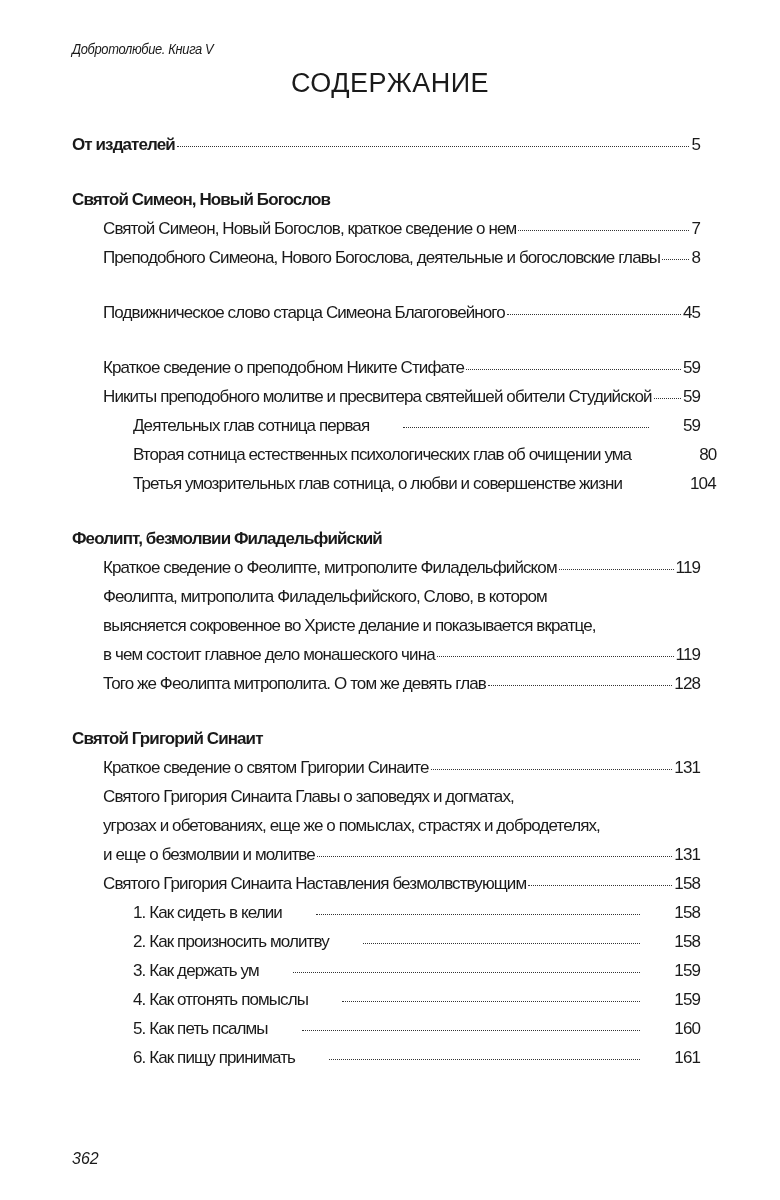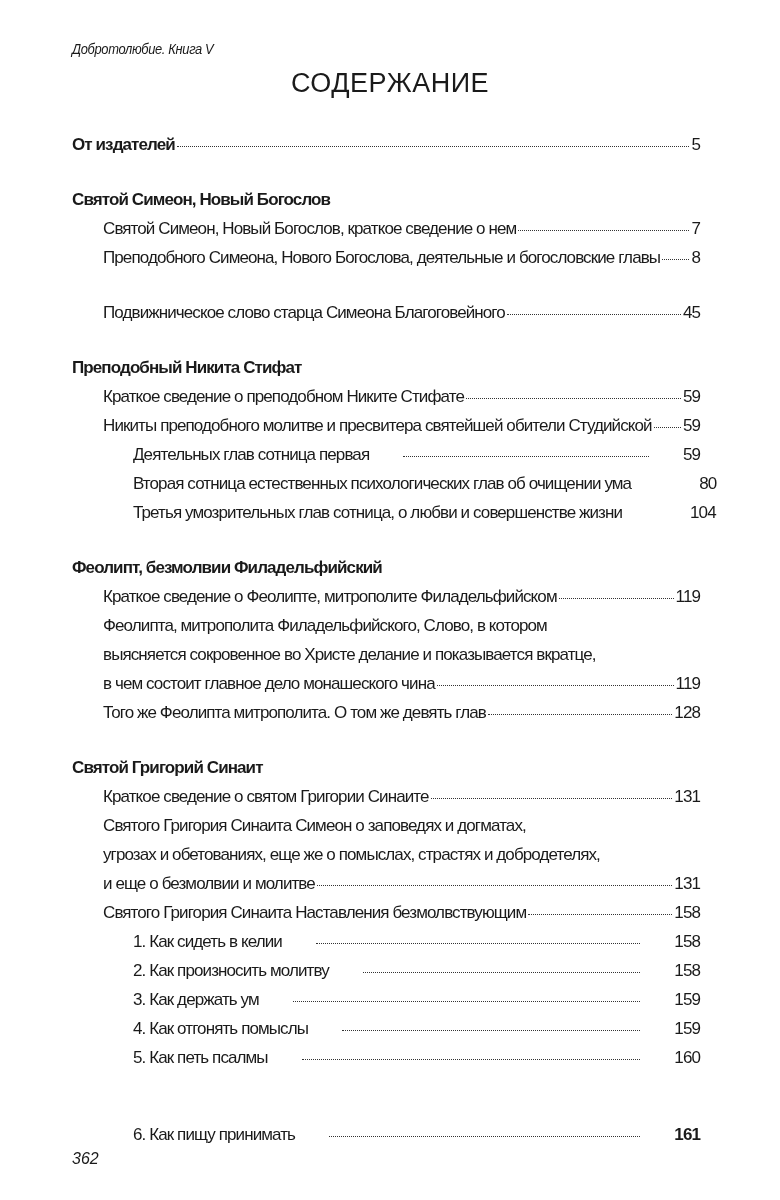--- a/index.html
+++ b/index.html
@@ -72,24 +72,20 @@
       </div>
     </div>
     <div class="section">
       <div class="row lvl1">
         <span class="txt cond">Подвижническое слово старца Симеона Благоговейного</span>
         <span class="leader"></span>
         <span class="pg cond" style="font-weight: normal;">45</span>
       </div>
     </div>
     <div class="section">
-      <div class="row lvl0 bold no-leader">
-        <span class="txt cond">Преподобный Никита Стифат</span>
-        <span class="leader"></span>
-      </div>
       <div class="row lvl1">
         <span class="txt cond">Краткое сведение о преподобном Никите Стифате</span>
         <span class="leader"></span>
         <span class="pg cond" style="font-weight: normal;">59</span>
       </div>
       <div class="row lvl1">
         <span class="txt cond">Никиты преподобного молитве и пресвитера святейшей обители Студийской</span>
         <span class="leader"></span>
         <span class="pg cond" style="font-weight: normal;">59</span>
       </div>
@@ -142,21 +138,21 @@
       <div class="row lvl0 bold no-leader">
         <span class="txt cond">Святой Григорий Синаит</span>
         <span class="leader"></span>
       </div>
       <div class="row lvl1">
         <span class="txt cond">Краткое сведение о святом Григории Синаите</span>
         <span class="leader"></span>
         <span class="pg cond" style="font-weight: normal;">131</span>
       </div>
       <div class="row lvl1 no-leader">
-        <span class="txt cond">Святого Григория Синаита Симеон о заповедях и догматах,</span>
+        <span class="txt cond">Святого Григория Синаита Главы о заповедях и догматах,</span>
         <span class="leader"></span>
       </div>
       <div class="row lvl1 no-leader">
         <span class="txt cond">угрозах и обетованиях, еще же о помыслах, страстях и добродетелях,</span>
         <span class="leader"></span>
       </div>
       <div class="row lvl1">
         <span class="txt cond">и еще о безмолвии и молитве</span>
         <span class="leader"></span>
         <span class="pg cond" style="font-weight: normal;">131</span>
@@ -187,18 +183,18 @@
         <span class="pg cond" style="font-weight: normal;">159</span>
       </div>
       <div class="row lvl2">
         <span class="txt cond">5. Как петь псалмы</span>
         <span class="leader"></span>
         <span class="pg cond" style="font-weight: normal;">160</span>
       </div>
       <div class="row lvl2">
         <span class="txt cond">6. Как пищу принимать</span>
         <span class="leader"></span>
-        <span class="pg cond" style="font-weight: bold; margin-top: 48px;">161</span>
+        <span class="pg cond" style="font-weight: normal;">161</span>
       </div>
     </div>
   </div>
 
 <div class="folio">362</div>
 
 </body></html>

